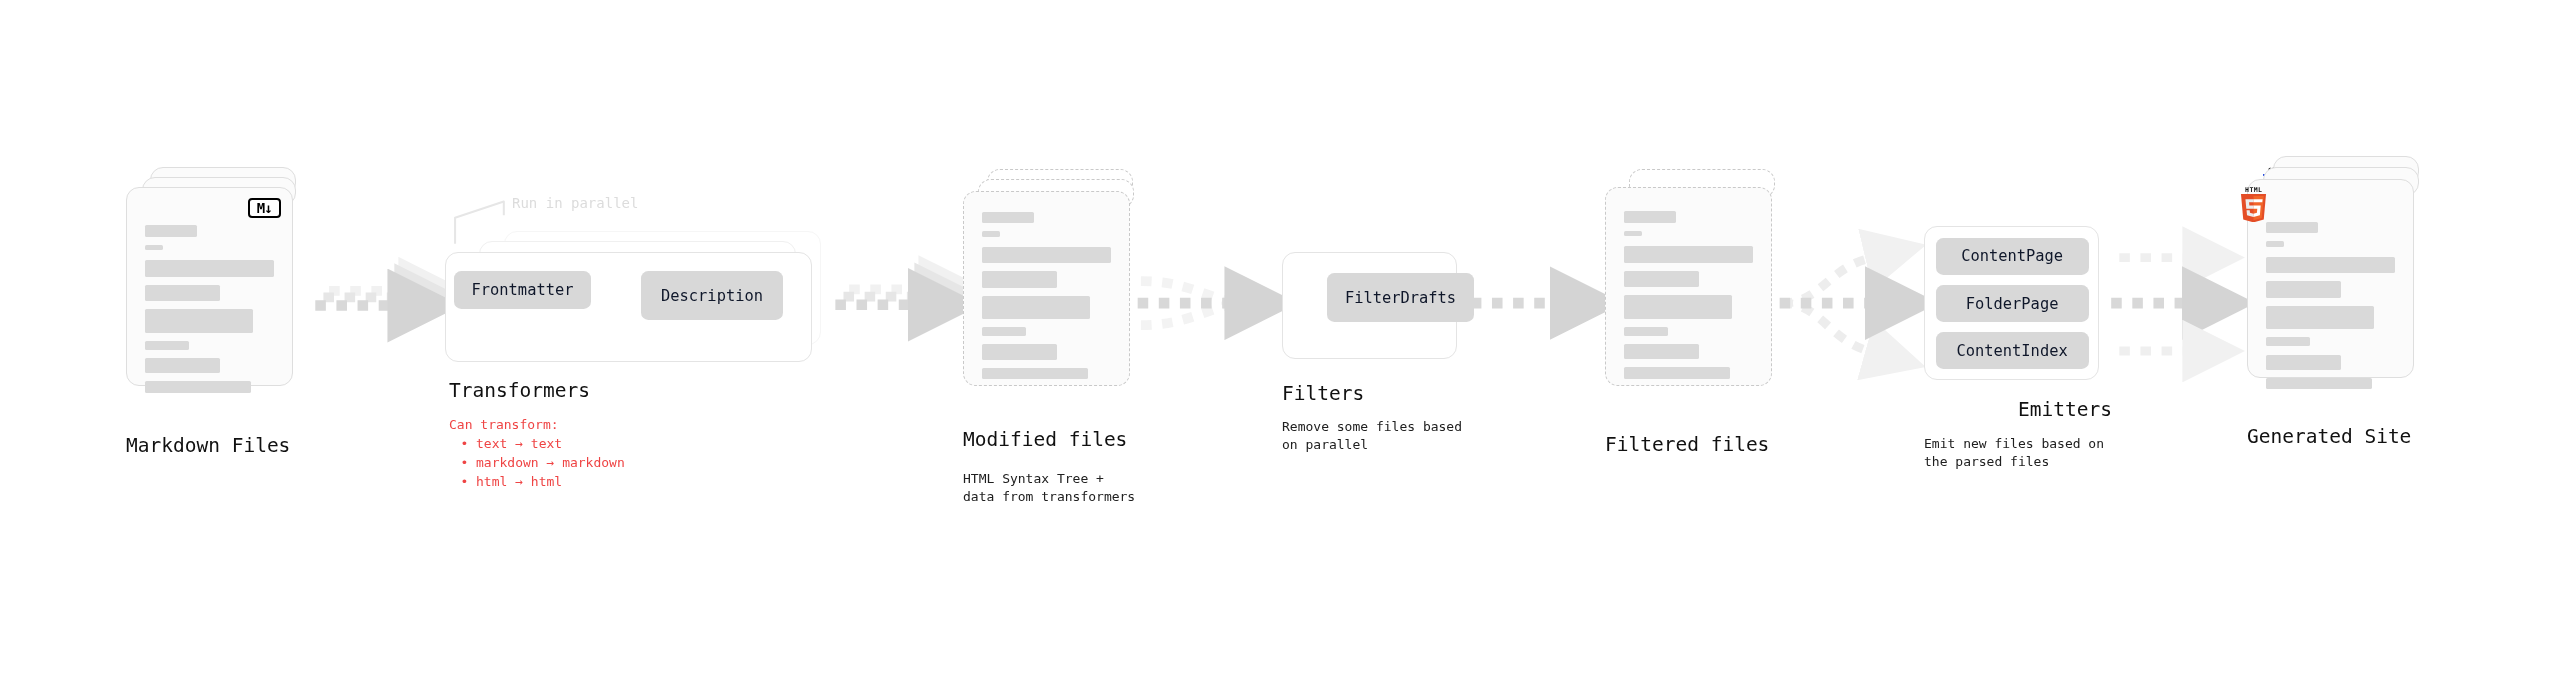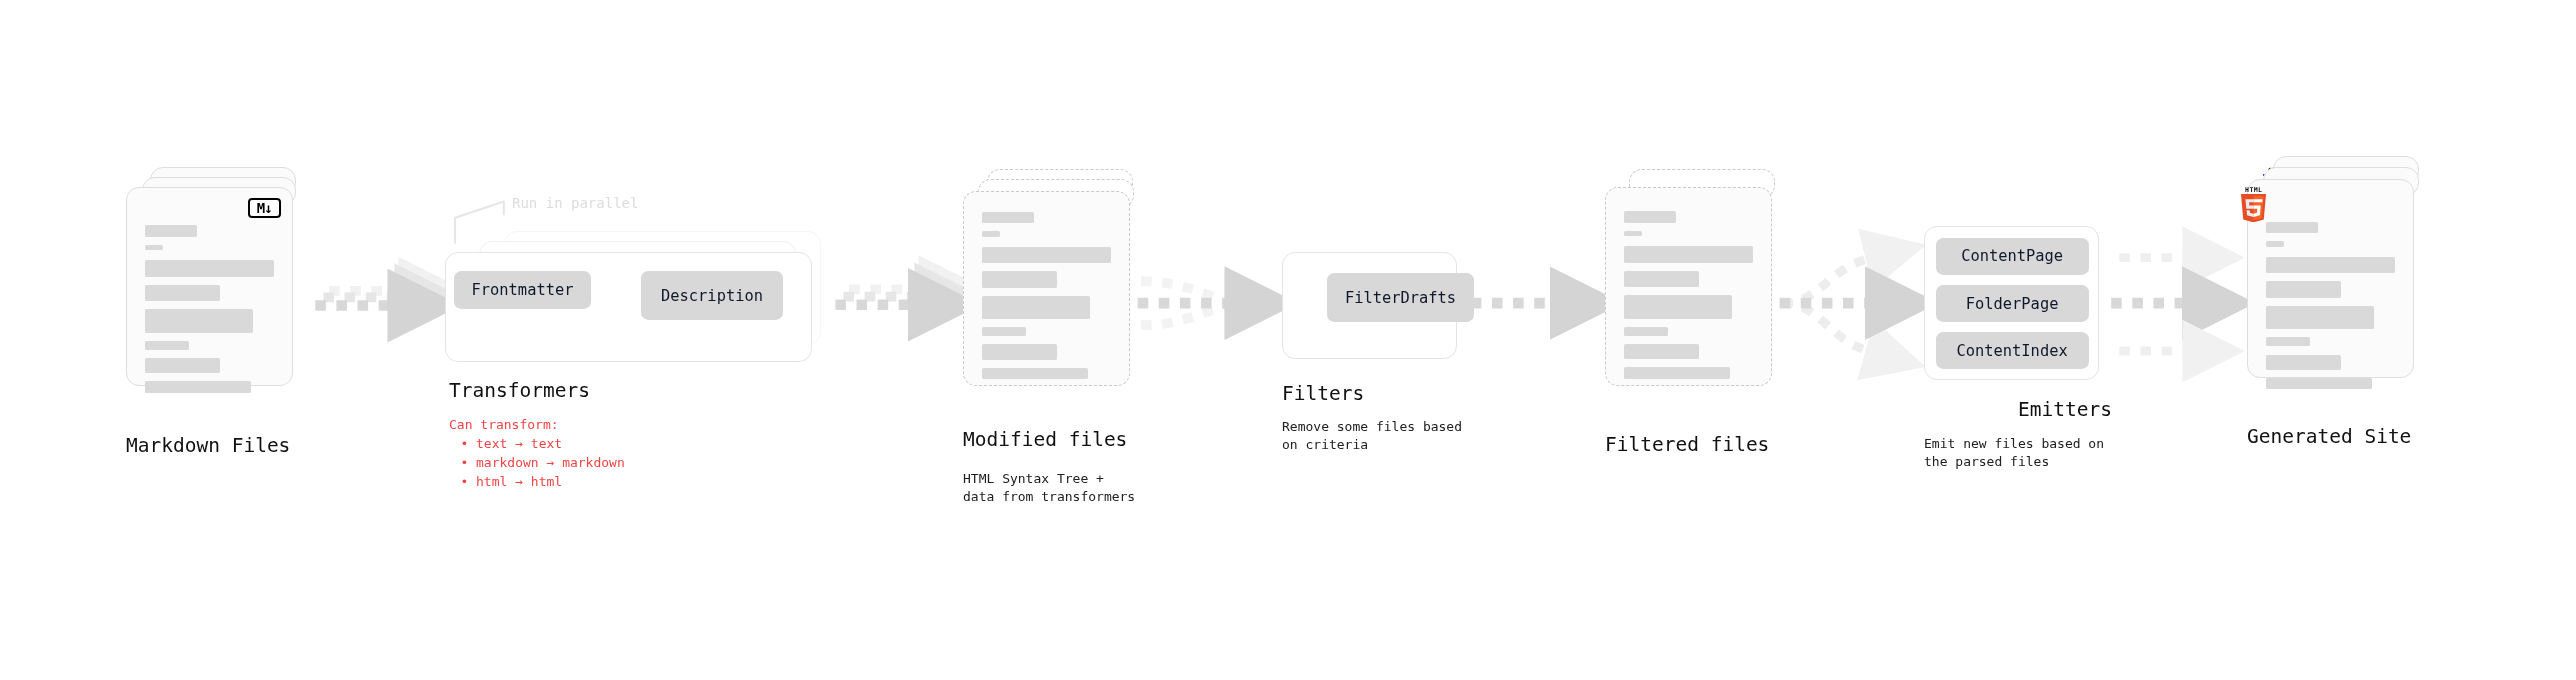--- a/index.html
+++ b/index.html
@@ -277,21 +277,21 @@
   </div>
   <div class="title" style="left:963px; top:428px;">Modified files</div>
   <div class="desc" style="left:963px; top:470px; width:244px;">HTML Syntax Tree +
 data from transformers</div>
 
   <div class="group" style="left:1282px; top:252px; width:175px; height:107px;">
     <div class="chip" style="left:4px; top:20.3px; width:147px; height:49px; position:absolute;margin-left:40px;">FilterDrafts</div>
   </div>
   <div class="title" style="left:1282px; top:382px;">Filters</div>
   <div class="desc" style="left:1282px; top:418px; width:260px;">Remove some files based
-on criteria</div>
+on parallel</div>
 
   <div class="stack" style="left:1605px; top:167px; width:195px; height:244px;">
     <div class="card dashed ghost" style="left:24.4px; top:2.4px; width:146px; height:29px;"></div>
     <div class="card dashed" style="left:0px; top:20.3px; width:167px; height:199px;">
       <div class="card-body" style="top:23px;">
         <div class="bar" style="width:40%; height:11.4px;"></div>
         <div class="bar" style="width:14%; height:5.7px; margin-bottom:9.8px;"></div>
         <div class="bar" style="width:100%; height:16.3px;"></div>
         <div class="bar" style="width:58%; height:16.3px;"></div>
         <div class="bar" style="width:84%; height:23.6px;"></div>

